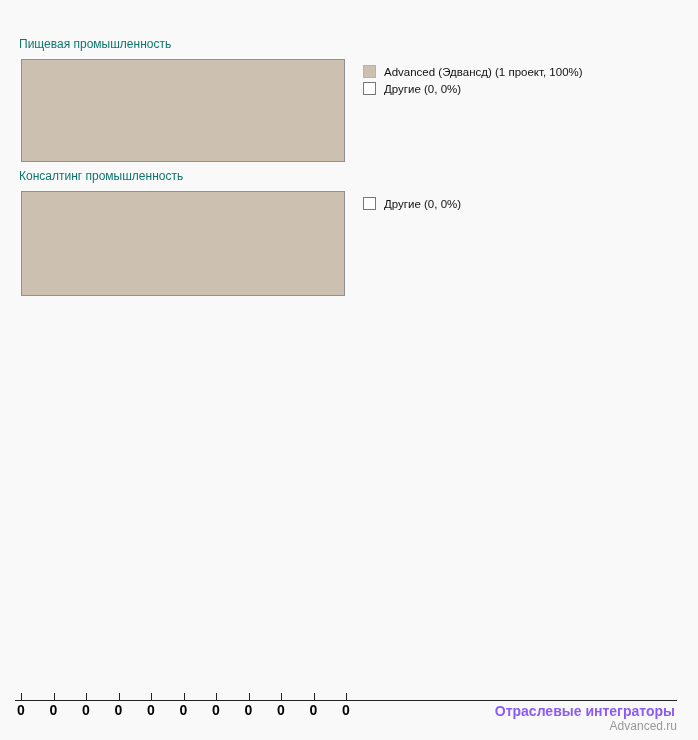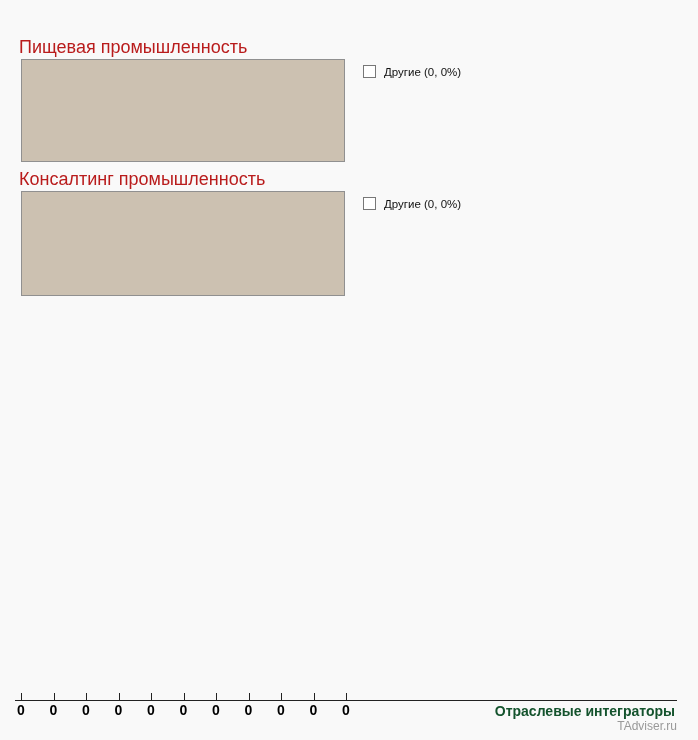--- a/index.html
+++ b/index.html
@@ -26,23 +26,23 @@
     position:absolute;
     left:20px; top:9px;
     font-size:15px;
     font-weight:bold;
     color:#000;
     white-space:nowrap;
   }
   .section-heading{
     position:absolute;
     left:19px;
-    font-size:18px;
+    font-size:12px;
     font-weight:normal;
-    color:#b91c1c;
+    color:#0f766e;
     white-space:nowrap;
   }
   #heading-food{top:37px;}
   #heading-chem{top:169px;}
   .bar-rect{
     position:absolute;
     left:21px;
     width:324px;
     background:var(--bar-fill);
     border:1px solid var(--bar-border);
@@ -98,40 +98,44 @@
     transform:translateX(-50%);
     font-size:14px;
     font-weight:bold;
     color:#000;
   }
   .axis-label{
     position:absolute;
     right:23px; top:703px;
     font-size:14px;
     font-weight:bold;
-    color:#14532d;
+    color:#8b5cf6;
     white-space:nowrap;
   }
   .source-label{
     position:absolute;
     right:21px; top:719px;
     font-size:12px;
     color:var(--source-text);
     white-space:nowrap;
   }
 </style>
 </head>
 <body>
 
 <div id="app">
 
 
   <div id="heading-food" class="section-heading">Пищевая промышленность</div>
   <div id="bar-food" class="bar-rect"></div>
   <div id="legend-food" class="legend">
+    <div class="legend-row">
+      <span class="swatch filled"></span>
+      <span class="legend-label">Advanced (Эдвансд) (1 проект, 100%)</span>
+    </div>
     <div class="legend-row">
       <span class="swatch empty"></span>
       <span class="legend-label">Другие (0, 0%)</span>
     </div>
   </div>
 
   <div id="heading-chem" class="section-heading">Консалтинг промышленность</div>
   <div id="bar-chem" class="bar-rect"></div>
   <div id="legend-chem" class="legend">
     <div class="legend-row">
@@ -159,15 +163,15 @@
       <div class="axis-tick" style="left: 248.5px;"></div>
       <div class="axis-tick-label" style="left: 248.5px;">0</div>
       <div class="axis-tick" style="left: 281px;"></div>
       <div class="axis-tick-label" style="left: 281px;">0</div>
       <div class="axis-tick" style="left: 313.5px;"></div>
       <div class="axis-tick-label" style="left: 313.5px;">0</div>
       <div class="axis-tick" style="left: 346px;"></div>
       <div class="axis-tick-label" style="left: 346px;">0</div>
     </div>
   <div class="axis-label">Отраслевые интеграторы</div>
-  <div class="source-label">TAdviser.ru</div>
+  <div class="source-label">Advanced.ru</div>
 
 </div>
 
 </body></html>

